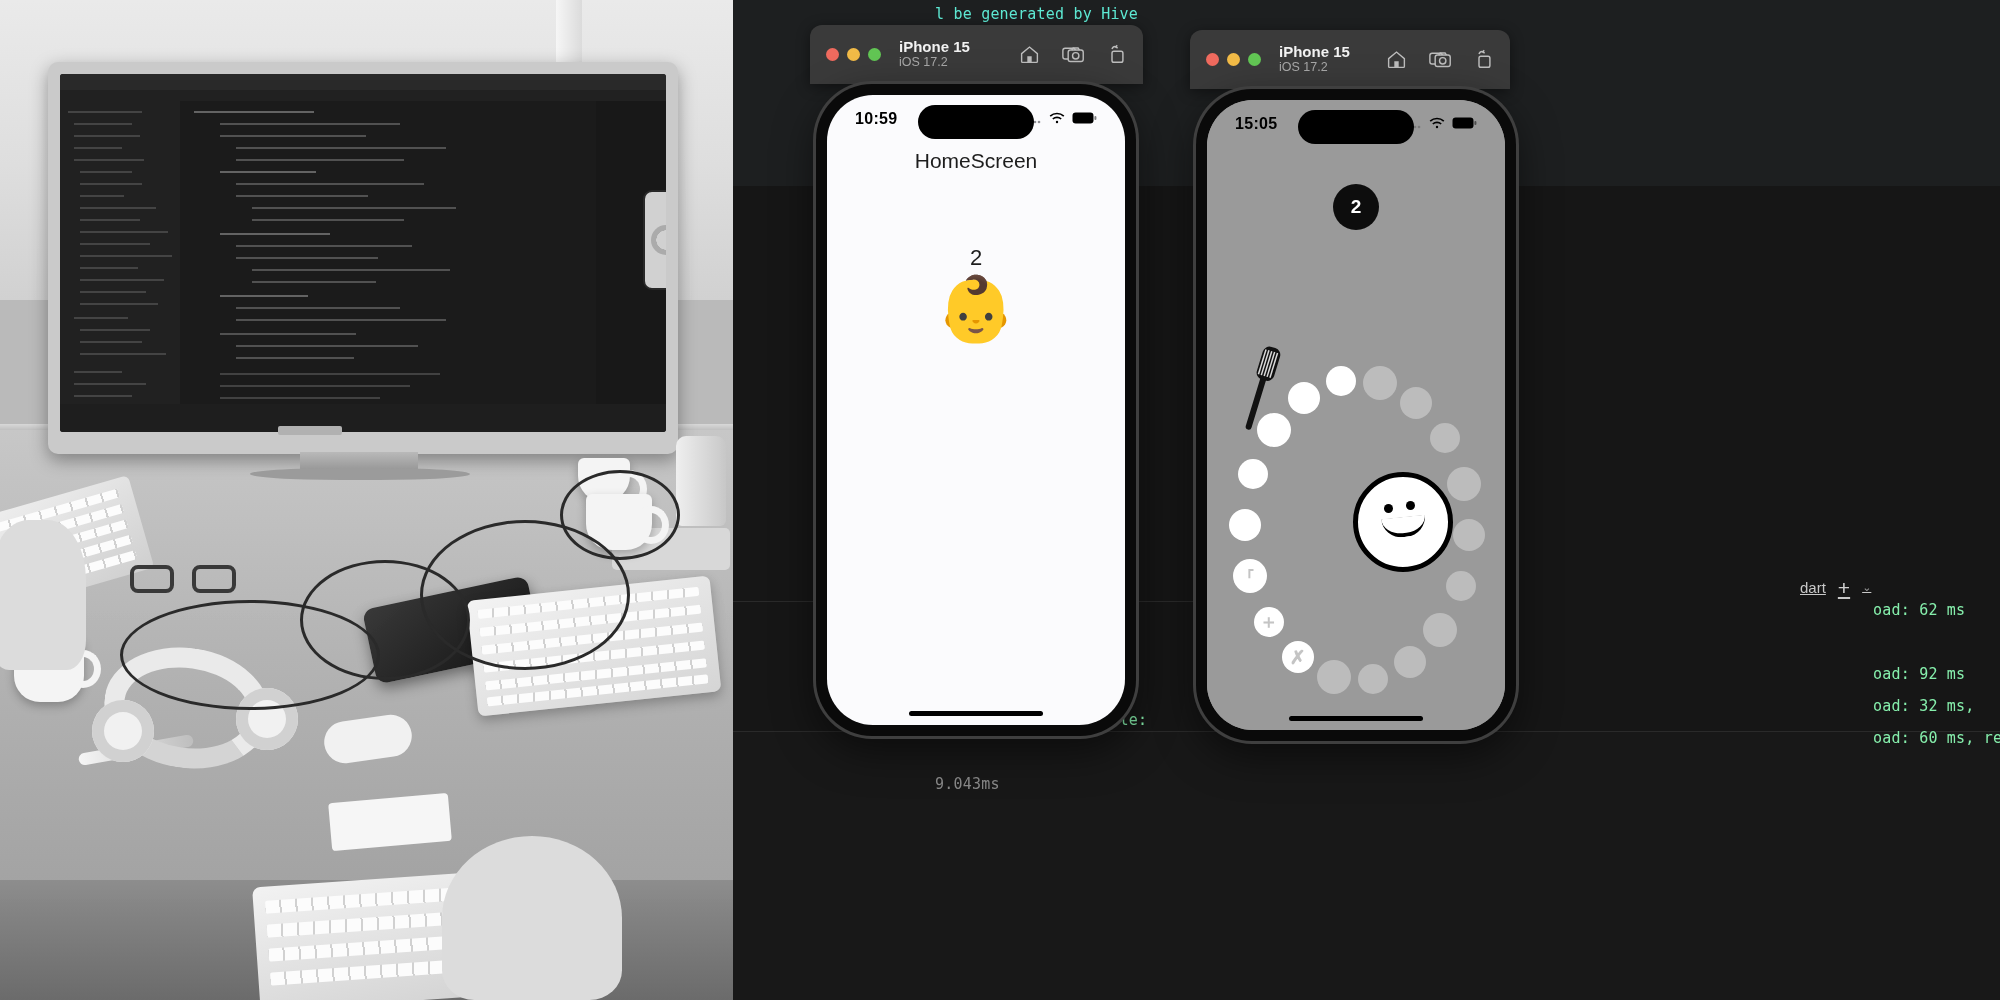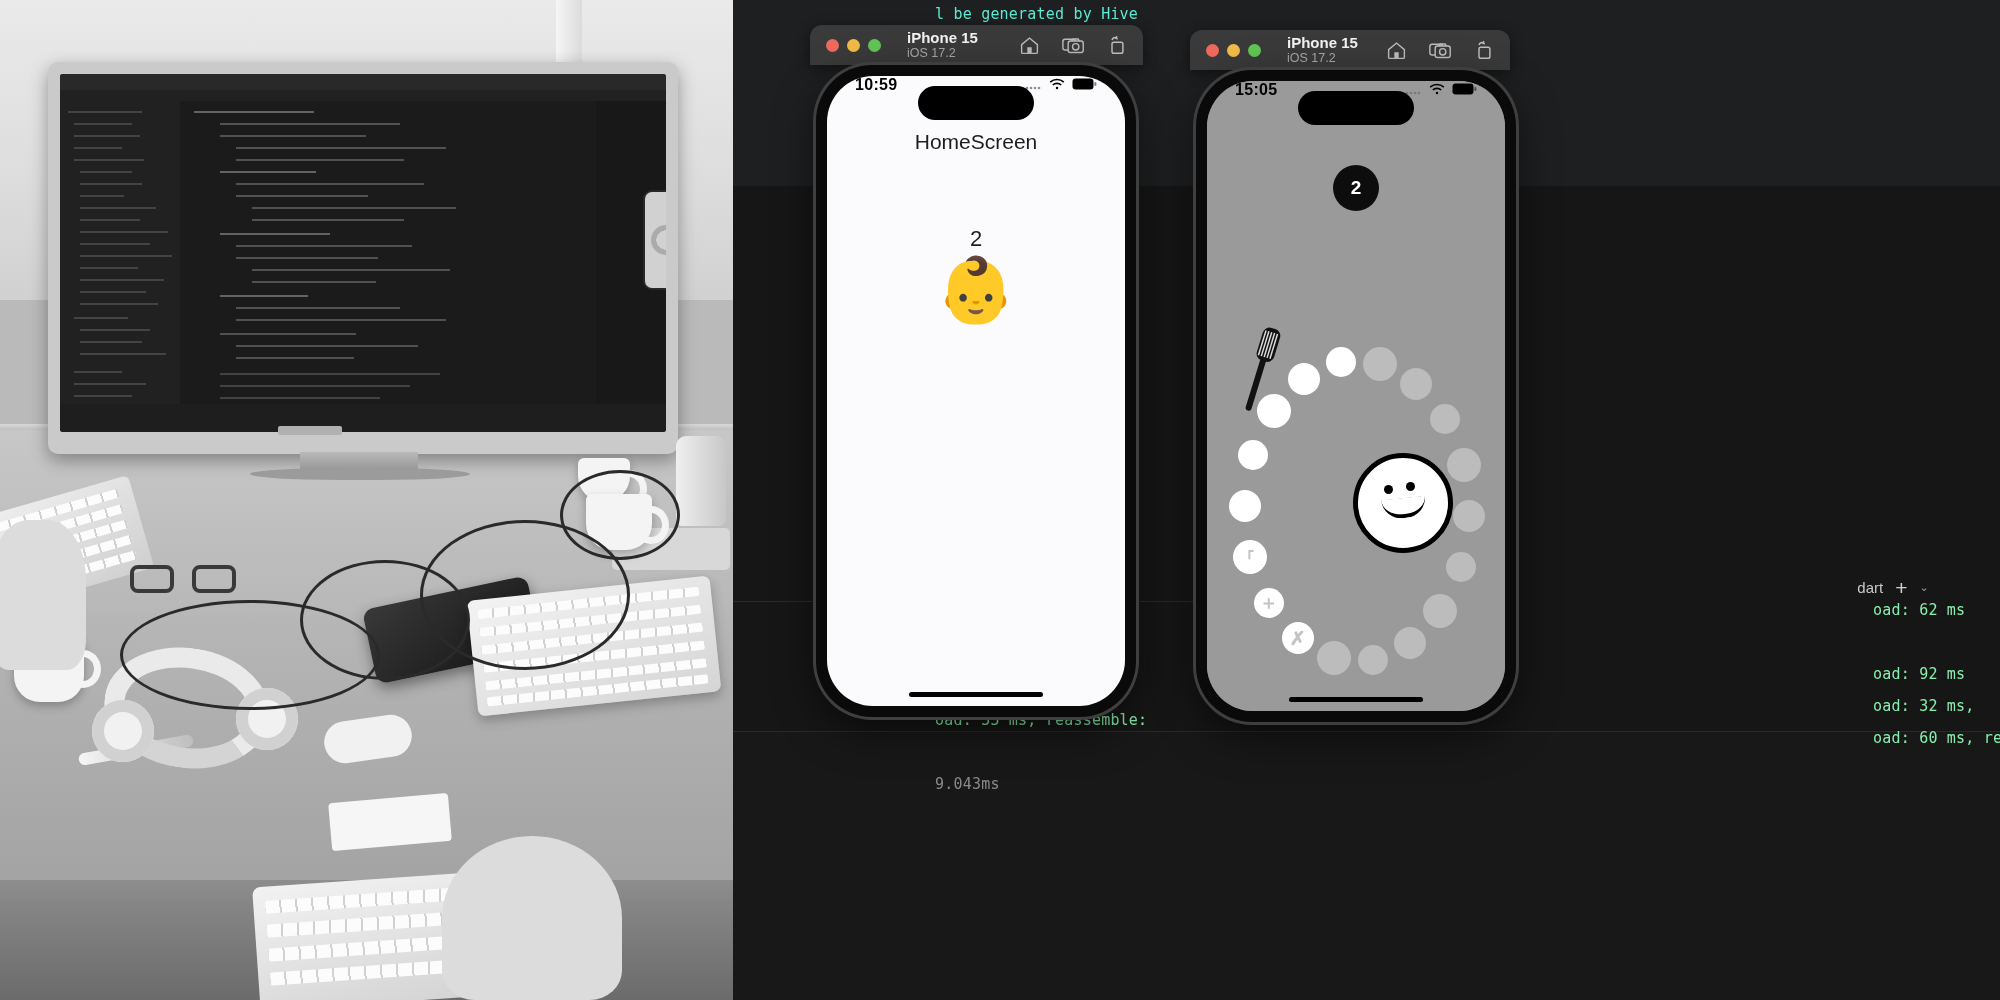--- a/index.html
+++ b/index.html
@@ -111,45 +111,45 @@
   .ide-panel-b { position:absolute; left:0; top:186px; width:1267px; height:545px;
     background:#161616; }
   .ide-divider { position:absolute; left:0; width:1267px; height:1px; background:#2a2a2a; }
   .term-line { position:absolute; font-family:"DejaVu Sans Mono", monospace;
     font-size:15px; white-space:pre; letter-spacing:.2px; }
   .term-green { color:#5eead4; }
   .term-gray { color:#86efac; }
   .term-dim { color:#8a8a8a; }
 
   .tabbar { position:absolute; right:0; top:572px; width:200px; height:30px;
-    display:flex; align-items:center; justify-content:center; gap:12px;
-    padding-right:14px; color:#c8c8c8; font-size:15px; }
+    display:flex; align-items:center; justify-content:flex-start; gap:12px;
+    padding-right:14px; color:#c8c8c8; font-size:15px;text-decoration:underline; }
   .plus { font-size:21px; color:#cfcfcf; line-height:1; }
   .chev { font-size:11px; color:#9a9a9a; }
 
   
   .simwin { position:absolute; }
   .simbar { background:#3a3a3a; border-radius:12px 12px 0 0; display:flex;
-    align-items:center; padding:0 16px; height:40px; box-shadow:0 3px 14px rgba(0,0,0,.45);gap:8px; }
+    align-items:center; padding:0 16px; height:59px; box-shadow:0 3px 14px rgba(0,0,0,.45); }
   .tl { display:flex; gap:8px; margin-right:18px; }
   .tl span { width:13px; height:13px; border-radius:50%; display:block; }
   .tl .r{background:#ef6a5e;} .tl .y{background:#f2bb47;} .tl .g{background:#62c654;}
   .simtitle { display:flex; flex-direction:column; justify-content:center; }
   .simtitle .t1 { color:#f2f2f2; font-size:15px; font-weight:bold; line-height:1.15; }
   .simtitle .t2 { color:#a8a8a8; font-size:12.5px; line-height:1.25; }
   .simicons { margin-left:auto; display:flex; align-items:center; gap:22px; }
   .simicons svg { display:block; }
 
   
   .phone { position:relative; background:#0a0a0a; border-radius:56px;
     box-shadow:0 0 0 3px #3f3f3f, 0 14px 40px rgba(0,0,0,.55); }
   .phone-screen { position:absolute; left:11px; top:11px; right:11px; bottom:11px;
     border-radius:46px; overflow:hidden; }
   .statusbar { position:absolute; left:0; top:0; width:100%; height:48px;
-    display:flex; align-items:flex-start; padding:0 28px; }
+    display:flex; align-items:center; padding:0 28px; }
   .clock { font-size:16px; font-weight:bold; color:#000; letter-spacing:.3px; }
   .island { position:absolute; left:50%; transform:translateX(-50%); top:10px;
     width:116px; height:34px; background:#000; border-radius:18px; }
   .sbright { margin-left:auto; display:flex; align-items:center; gap:7px; }
   .homeindicator { position:absolute; left:50%; transform:translateX(-50%);
     bottom:9px; width:134px; height:5px; background:#000; border-radius:3px; }
 
   
   .hs-title { text-align:center; margin-top:54px; font-size:21px; color:#1d1d1d; }
   .hs-count { text-align:center; margin-top:72px; font-size:22px; color:#1d1d1d; }

